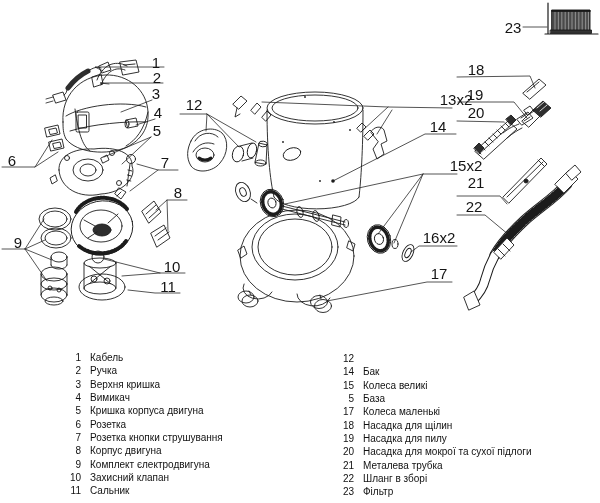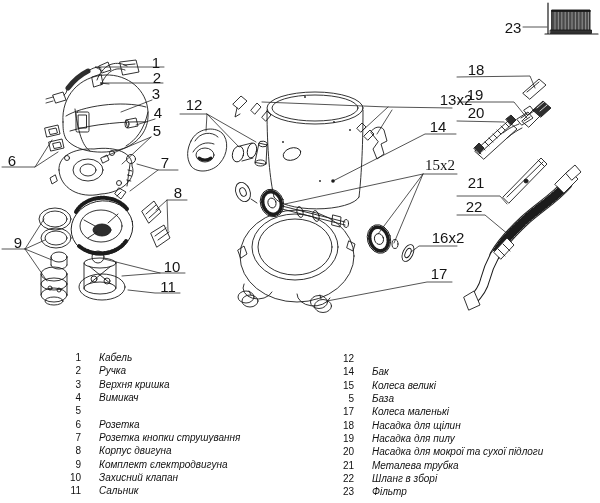--- a/index.html
+++ b/index.html
@@ -4,21 +4,21 @@
 <style>
   html,body{margin:0;padding:0;background:#fff;}
   #stage{position:relative;width:600px;height:503px;background:#fff;overflow:hidden;
          font-family:"Liberation Sans",sans-serif;color:#1a1a1a;}
   #art{position:absolute;left:0;top:0;}
   .callout{position:absolute;transform:translate(-50%,-50%);font-size:15px;color:#141414;
            white-space:nowrap;line-height:1;}
   .legend-col{position:absolute;font-size:10px;line-height:13.35px;color:#111;}
   .legend-row{display:flex;}
   .lnum{display:inline-block;width:15px;text-align:right;flex:0 0 15px;}
-  .llabel{margin-left:18px;white-space:nowrap;font-style:italic;}
+  .llabel{margin-left:9px;white-space:nowrap;}
 </style>
 </head>
 <body>
 
 <div id="stage">
 
 <svg id="art" width="600" height="345" viewBox="0 0 600 345">
 <g fill="none" stroke="#1c1c1c" stroke-width="0.9" stroke-linecap="round" stroke-linejoin="round">
 
   <g stroke-width="0.75">
@@ -284,22 +284,22 @@
 <span class="callout" style="left:157px;top:130px;">5</span>
 <span class="callout" style="left:12px;top:160px;">6</span>
 <span class="callout" style="left:165px;top:162px;">7</span>
 <span class="callout" style="left:178px;top:192px;">8</span>
 <span class="callout" style="left:18px;top:242px;">9</span>
 <span class="callout" style="left:172px;top:266px;">10</span>
 <span class="callout" style="left:168px;top:286px;">11</span>
 <span class="callout" style="left:194px;top:104px;">12</span>
 <span class="callout" style="left:456px;top:99px;">13x2</span>
 <span class="callout" style="left:438px;top:126px;">14</span>
-<span class="callout" style="left:440px;top:165px;font-family:Liberation Serif, serif;">15x2</span>
-<span class="callout" style="left:448px;top:237px;">16x2</span>
+<span class="callout" style="left:466px;top:165px;">15x2</span>
+<span class="callout" style="left:439px;top:237px;">16x2</span>
 <span class="callout" style="left:439px;top:273px;">17</span>
 <span class="callout" style="left:476px;top:69px;">18</span>
 <span class="callout" style="left:475px;top:94px;">19</span>
 <span class="callout" style="left:476px;top:112px;">20</span>
 <span class="callout" style="left:476px;top:182px;">21</span>
 <span class="callout" style="left:474px;top:206px;">22</span>
 <span class="callout" style="left:513px;top:27px;">23</span>
 
 <div class="legend-col" style="left:66px;top:351px;">
   <div class="legend-row">
@@ -313,20 +313,21 @@
   <div class="legend-row">
         <span class="lnum">3</span>
         <span class="llabel">Верхня кришка</span>
       </div>
   <div class="legend-row">
         <span class="lnum">4</span>
         <span class="llabel">Вимикач</span>
       </div>
   <div class="legend-row">
         <span class="lnum">5</span>
+        <span class="llabel">Кришка корпуса двигуна</span>
       </div>
   <div class="legend-row">
         <span class="lnum">6</span>
         <span class="llabel">Розетка</span>
       </div>
   <div class="legend-row">
         <span class="lnum">7</span>
         <span class="llabel">Розетка кнопки струшування</span>
       </div>
   <div class="legend-row">

